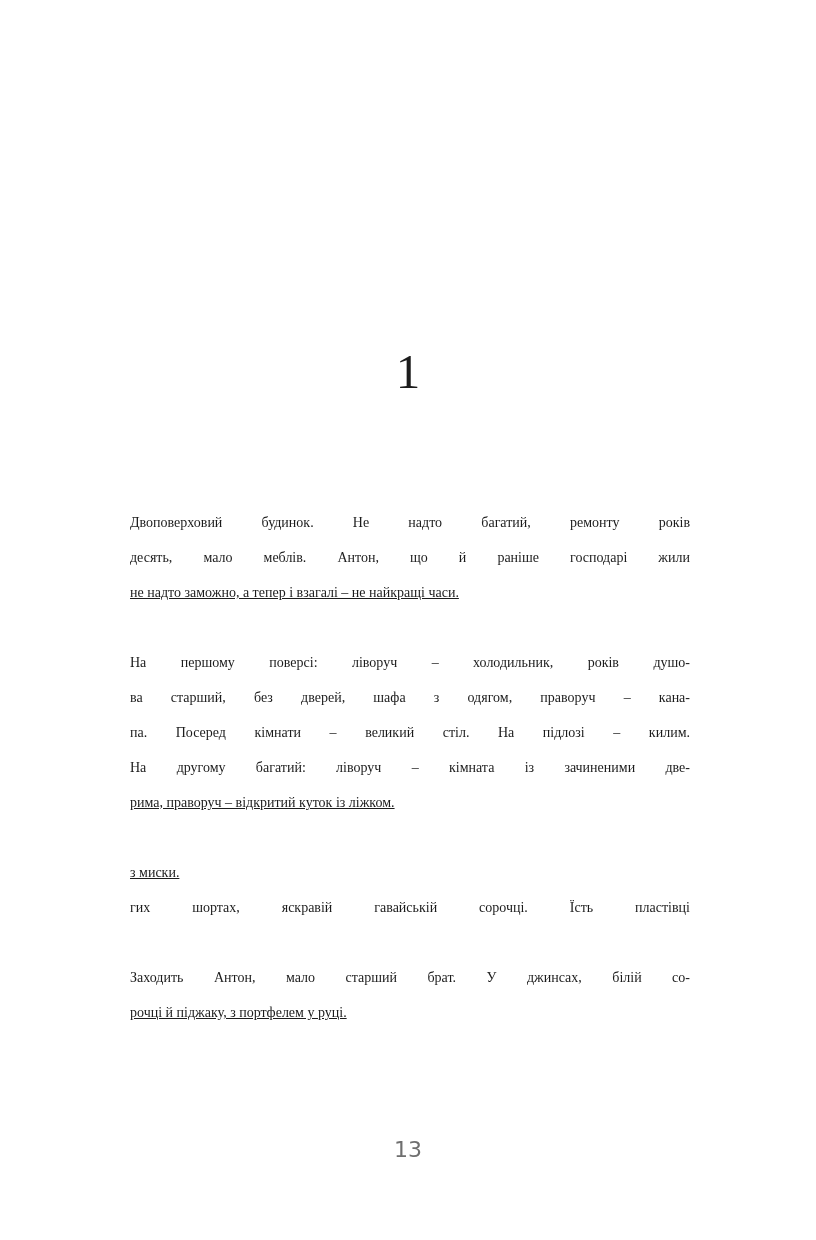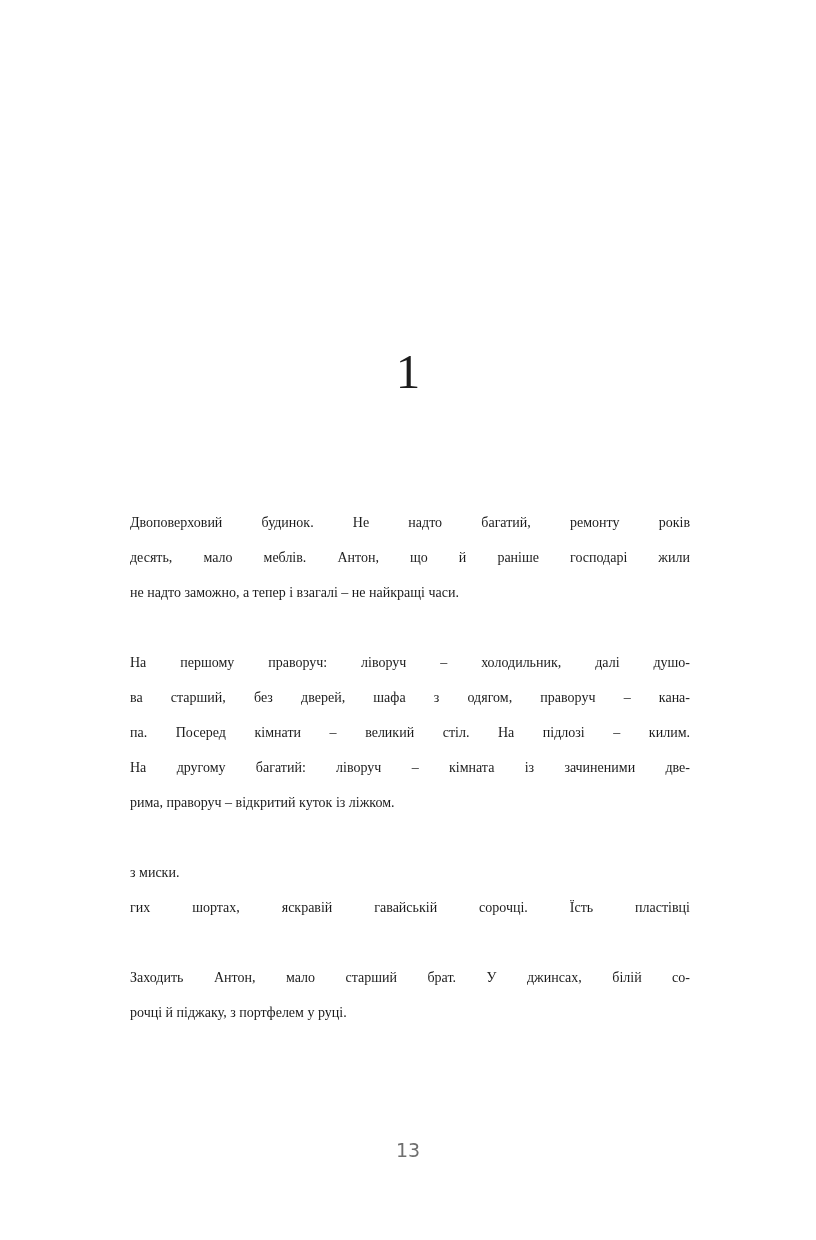--- a/index.html
+++ b/index.html
@@ -39,50 +39,51 @@
   .paragraph {
     margin: 0 0 35px 0;
   }
   .line {
     text-align: justify;
     text-align-last: justify;
     white-space: normal;
   }
   .line.last {
     text-align-last: left;
+    text-decoration: underline;
   }
   .page-number {
     position: absolute;
     top: 1138px;
     left: 0;
     width: 816px;
     text-align: center;
     font-family: "DejaVu Sans", "Liberation Sans", sans-serif;
-    font-size: 19px;
+    font-size: 22px;
     line-height: 24px;
     color: #6f6f6f;
   }
 </style>
 </head>
 <body>
 
 <div class="page">
 
   <div class="chapter-number">1</div>
 
   <div class="text-block">
 
     <div class="paragraph">
       <div class="line">Двоповерховий будинок. Не надто багатий, ремонту років</div>
       <div class="line">десять, мало меблів. Антон, що й раніше господарі жили</div>
       <div class="line last">не надто заможно, а тепер і взагалі – не найкращі часи.</div>
     </div>
 
     <div class="paragraph">
-      <div class="line">На першому праворуч: ліворуч – холодильник, далі душо-</div>
+      <div class="line">На першому поверсі: ліворуч – холодильник, років душо-</div>
       <div class="line">ва старший, без дверей, шафа з одягом, праворуч – кана-</div>
       <div class="line">па. Посеред кімнати – великий стіл. На підлозі – килим.</div>
       <div class="line">На другому багатий: ліворуч – кімната із зачиненими две-</div>
       <div class="line last">рима, праворуч – відкритий куток із ліжком.</div>
     </div>
 
     <div class="paragraph">
       <div class="line last">з миски.</div>
       <div class="line">гих шортах, яскравій гавайській сорочці. Їсть пластівці</div>
     </div>

